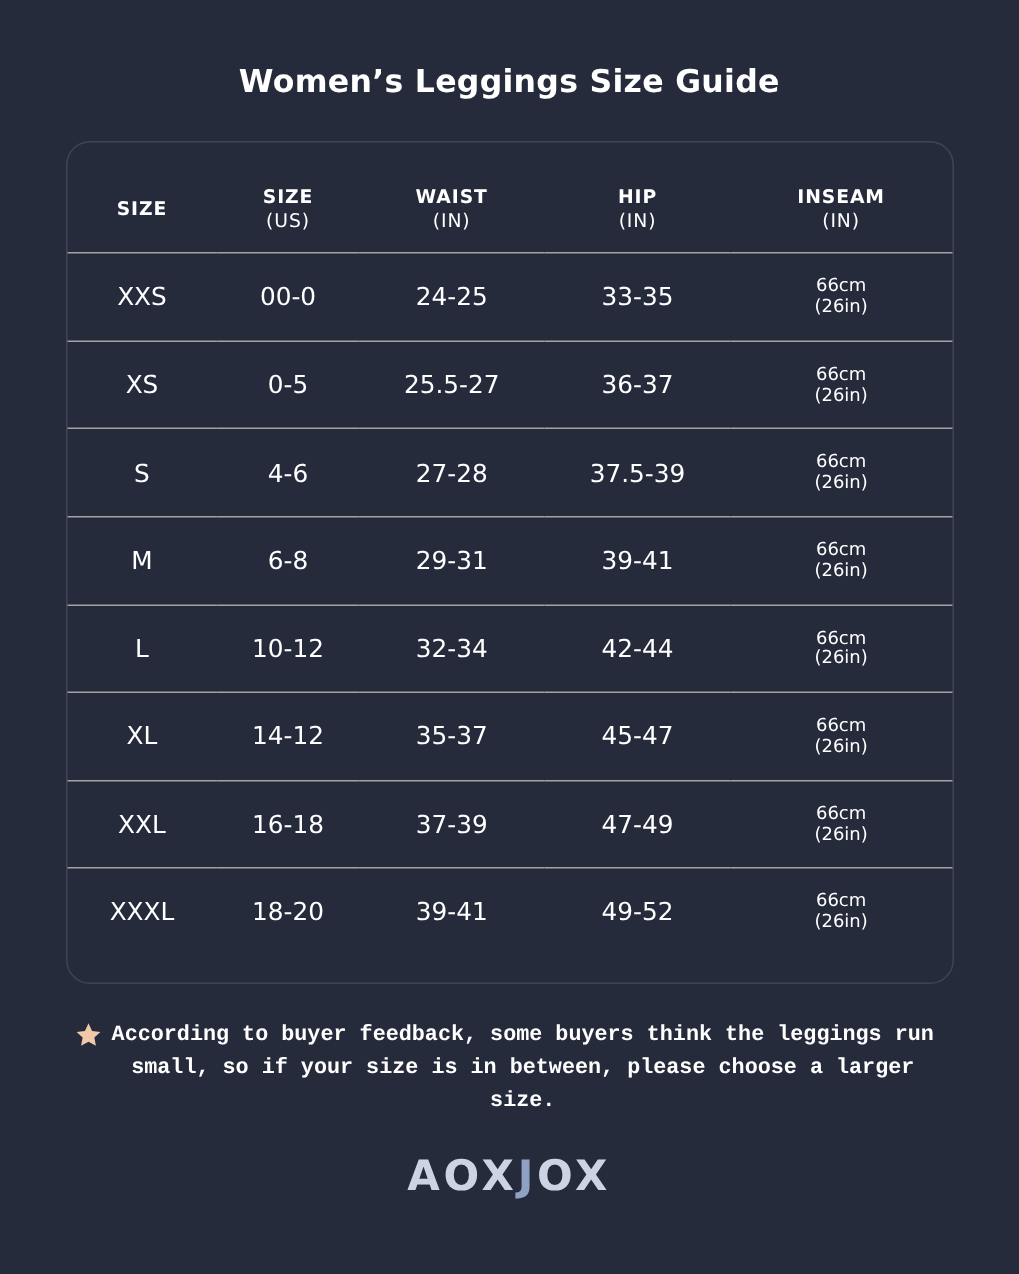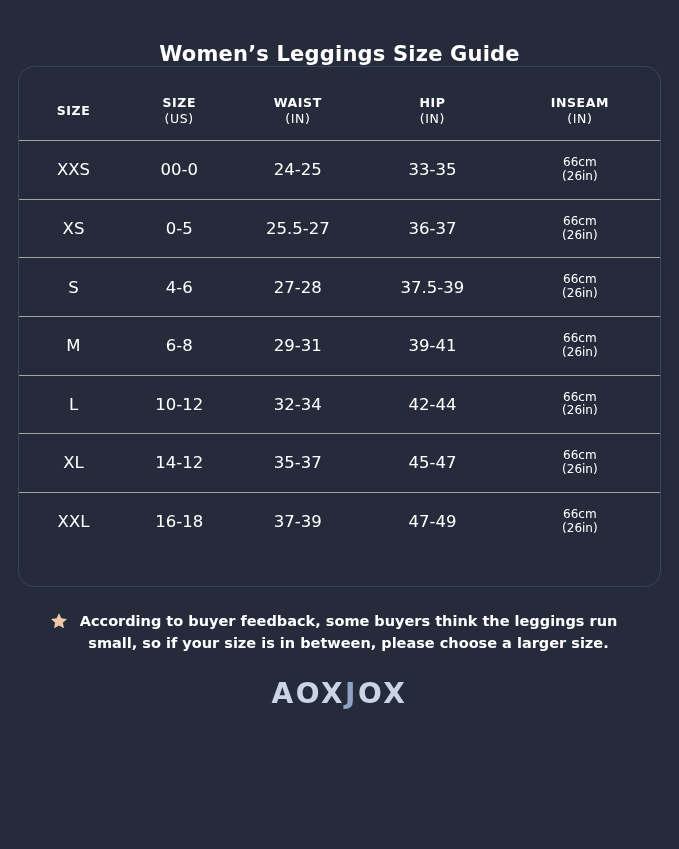--- a/index.html
+++ b/index.html
@@ -25,25 +25,26 @@
   }
   .title {
     margin-top: 42px;
     font-size: 21px;
     font-weight: bold;
     letter-spacing: 0.2px;
     color: #ffffff;
     text-align: center;
   }
   .table-card {
-    width: 643px;
+    margin-top: 28px;
+    width: 592px;
     border: 1px solid #3e4457;
     border-radius: 16px;
     box-sizing: border-box;
-    padding: 22px 0 36px 0;
+    padding: 22px 0 18px 0;
     background: #262b3c;
   }
   table.size-table {
     width: 100%;
     border-collapse: collapse;
     table-layout: fixed;
   }
   table.size-table th,
   table.size-table td {
     text-align: center;
@@ -85,20 +86,21 @@
 
   .note {
     margin-top: 24px;
     width: 600px;
     display: flex;
     align-items: flex-start;
     justify-content: center;
     gap: 0;
     padding: 0 10px;
     box-sizing: border-box;
+    font-family: Liberation Mono, monospace;
   }
   .note-star {
     flex: 0 0 auto;
     margin-top: 1px;
     line-height: 1;
   }
   .note-text {
     font-size: 14.5px;
     font-weight: bold;
     line-height: 1.5;
@@ -221,20 +223,30 @@
         <tr>
           <td>XXL</td>
           <td>16-18</td>
           <td>37-39</td>
           <td>47-49</td>
           <td class="inseam">
             <span>66cm</span>
             <span class="l2">(26in)</span>
           </td>
         </tr>
+        <tr>
+          <td>XXXL</td>
+          <td>18-20</td>
+          <td>39-41</td>
+          <td>49-52</td>
+          <td class="inseam">
+            <span>66cm</span>
+            <span class="l2">(26in)</span>
+          </td>
+        </tr>
       </tbody>
     </table>
   </div>
 
   <div class="note">
     <span class="note-star">
       <svg width="18" height="18" viewBox="0 0 24 24" aria-hidden="true">
         <polygon points="12,1.6 15.2,8.4 22.6,9.3 17.2,14.3 18.6,21.6 12,18 5.4,21.6 6.8,14.3 1.4,9.3 8.8,8.4" fill="#f0c9a8"></polygon>
       </svg>
     </span>

